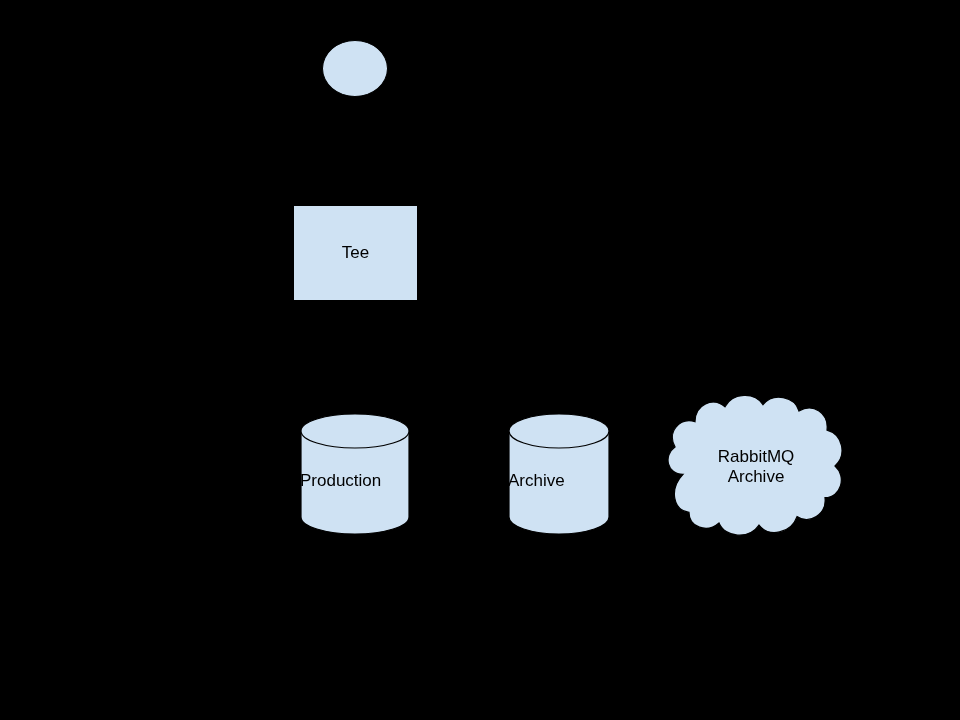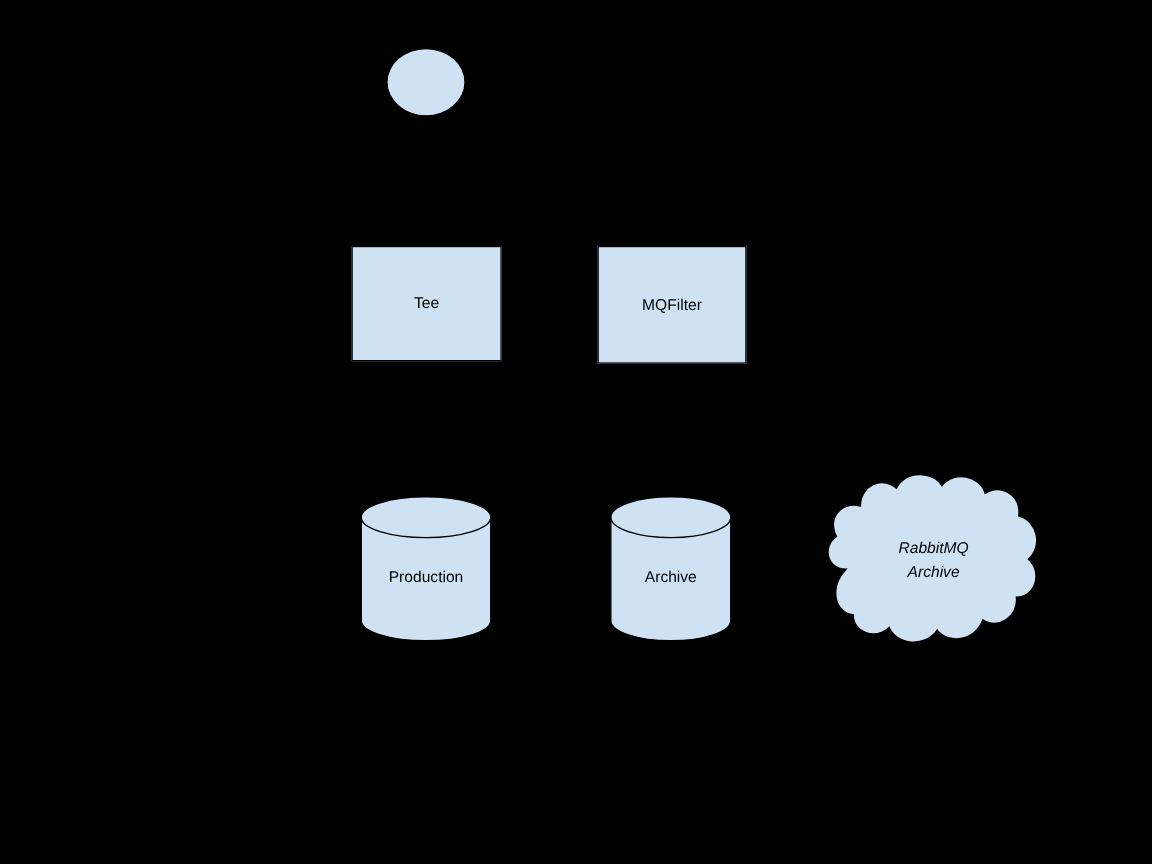--- a/index.html
+++ b/index.html
@@ -22,23 +22,23 @@
     box-sizing: border-box;
   }
   .ellipse { border-radius: 50%; }
   .rect {
     display: flex;
     align-items: center;
     justify-content: center;
   }
   .label {
     color: var(--text-color, #000000);
-    font-size: 13px;
+    font-size: 17px;
     line-height: 20px;
-    text-align: center;
+    text-align: left;
     white-space: nowrap;
   }
   .node svg {
     position: absolute;
     left: 0; top: 0;
     width: 100%; height: 100%;
     display: block;
   }
   .shape {
     fill: var(--node-fill, #cfe2f3);
@@ -63,41 +63,38 @@
 <body>
 
 <div class="canvas">
 
   <div class="node shape-div ellipse" style="left:322px; top:40px; width:66px; height:57px;"></div>
 
   <div class="node shape-div rect" style="left:293px; top:205px; width:125px; height:96px;">
     <span class="label">Tee</span>
   </div>
 
-  <div class="node shape-div rect" style="left:498px; top:205px; width:124px; height:98px;">
-    <span class="label">MQFilter</span>
-  </div>
 
   <div class="node" style="left:508px; top:413px; width:102px; height:122px;">
     <svg viewBox="0 0 102 122">
       <path class="shape" d="M1,18 L1,104 A50,17 0 0 0 101,104 L101,18"></path>
       <ellipse class="shape" cx="51" cy="18" rx="50" ry="17"></ellipse>
     </svg>
     <div class="label cyl-label">Archive</div>
   </div>
 
   <div class="node" style="left:300px; top:413px; width:110px; height:122px;">
     <svg viewBox="0 0 110 122">
       <path class="shape" d="M1,18 L1,104 A54,17 0 0 0 109,104 L109,18"></path>
       <ellipse class="shape" cx="55" cy="18" rx="54" ry="17"></ellipse>
     </svg>
     <div class="label cyl-label">Production</div>
   </div>
 
-  <div class="node" style="left:683px; top:392px; width:190px; height:150px;font-style:italic;">
+  <div class="node" style="left:661px; top:392px; width:190px; height:150px;">
     <svg viewBox="0 0 190 142" preserveAspectRatio="none">
       <path class="shape" d="M 22,78
         C 6,78 2,60 14,52
         C 6,38 18,24 34,28
         C 34,12 52,4 64,14
         C 72,0 94,0 102,12
         C 112,0 134,4 138,18
         C 152,10 168,20 166,36
         C 182,40 186,60 174,70
         C 186,80 180,100 164,100

